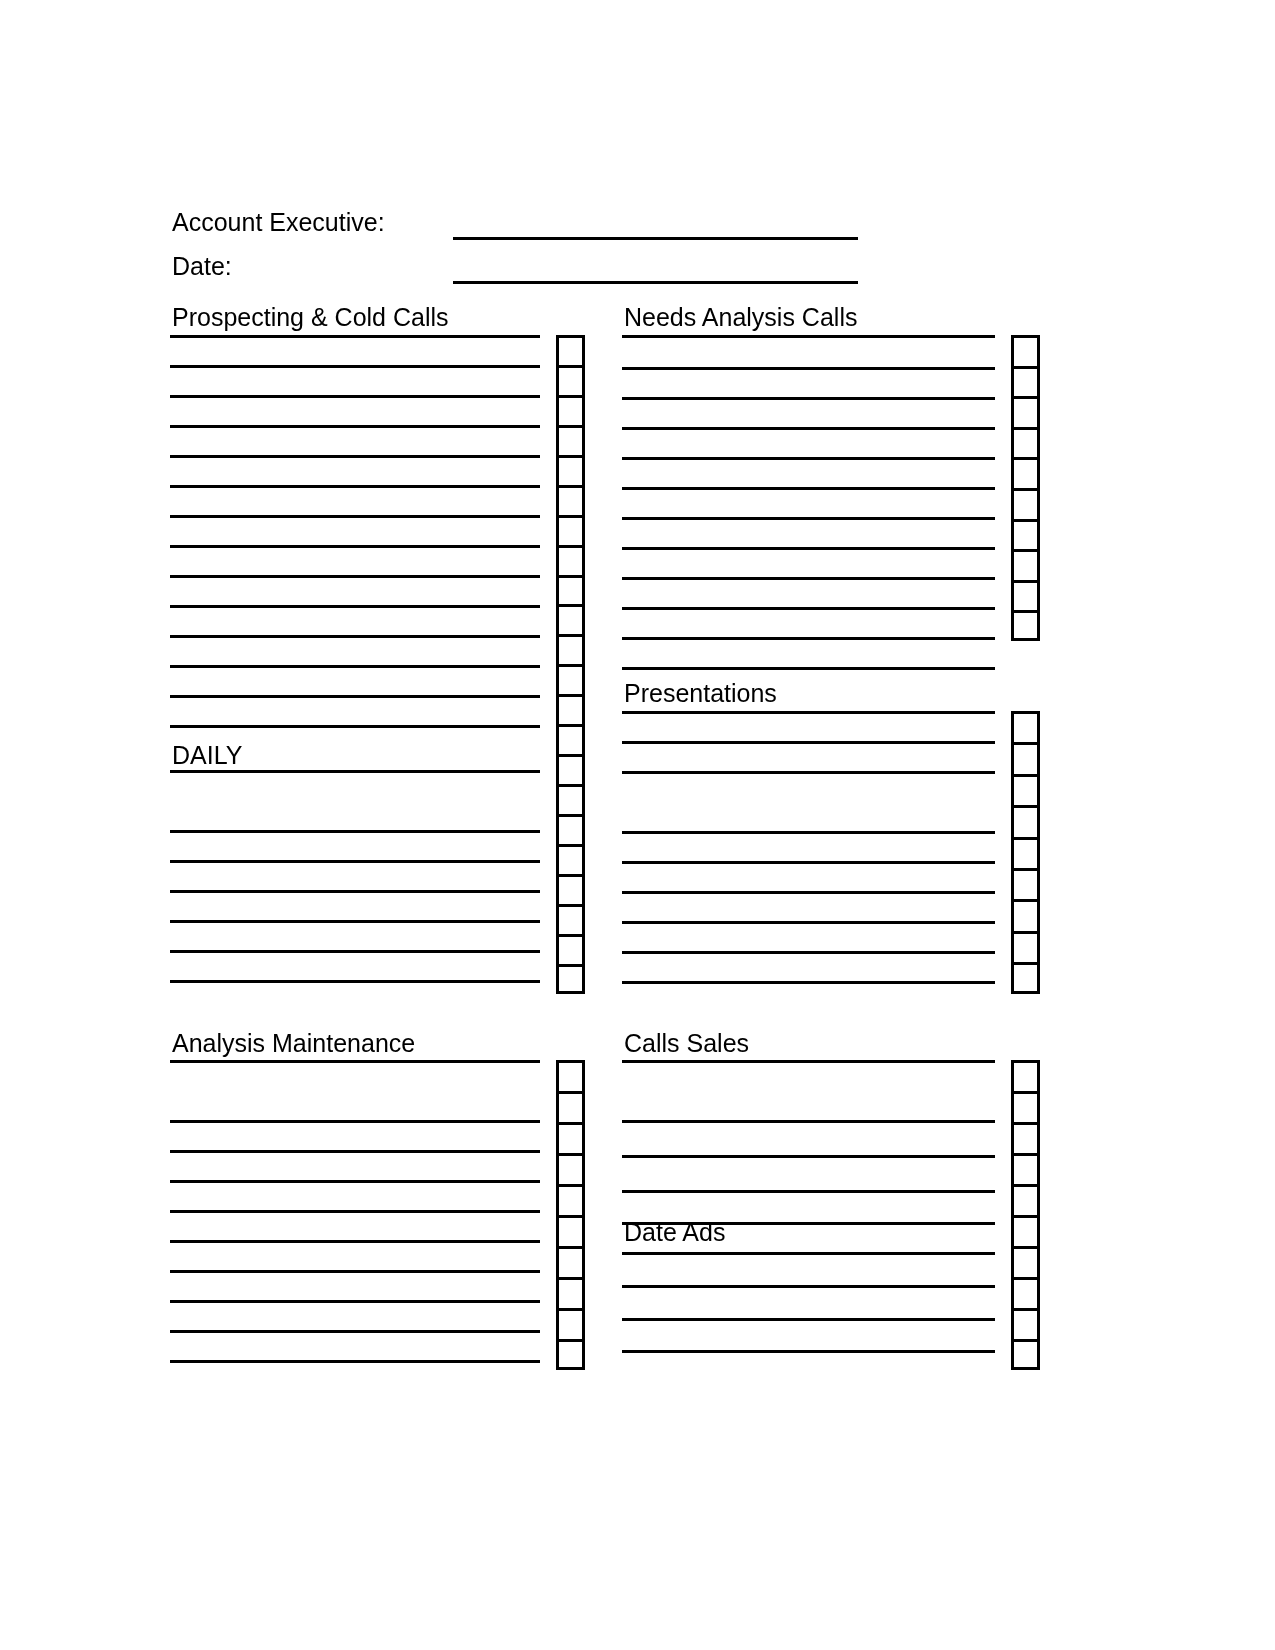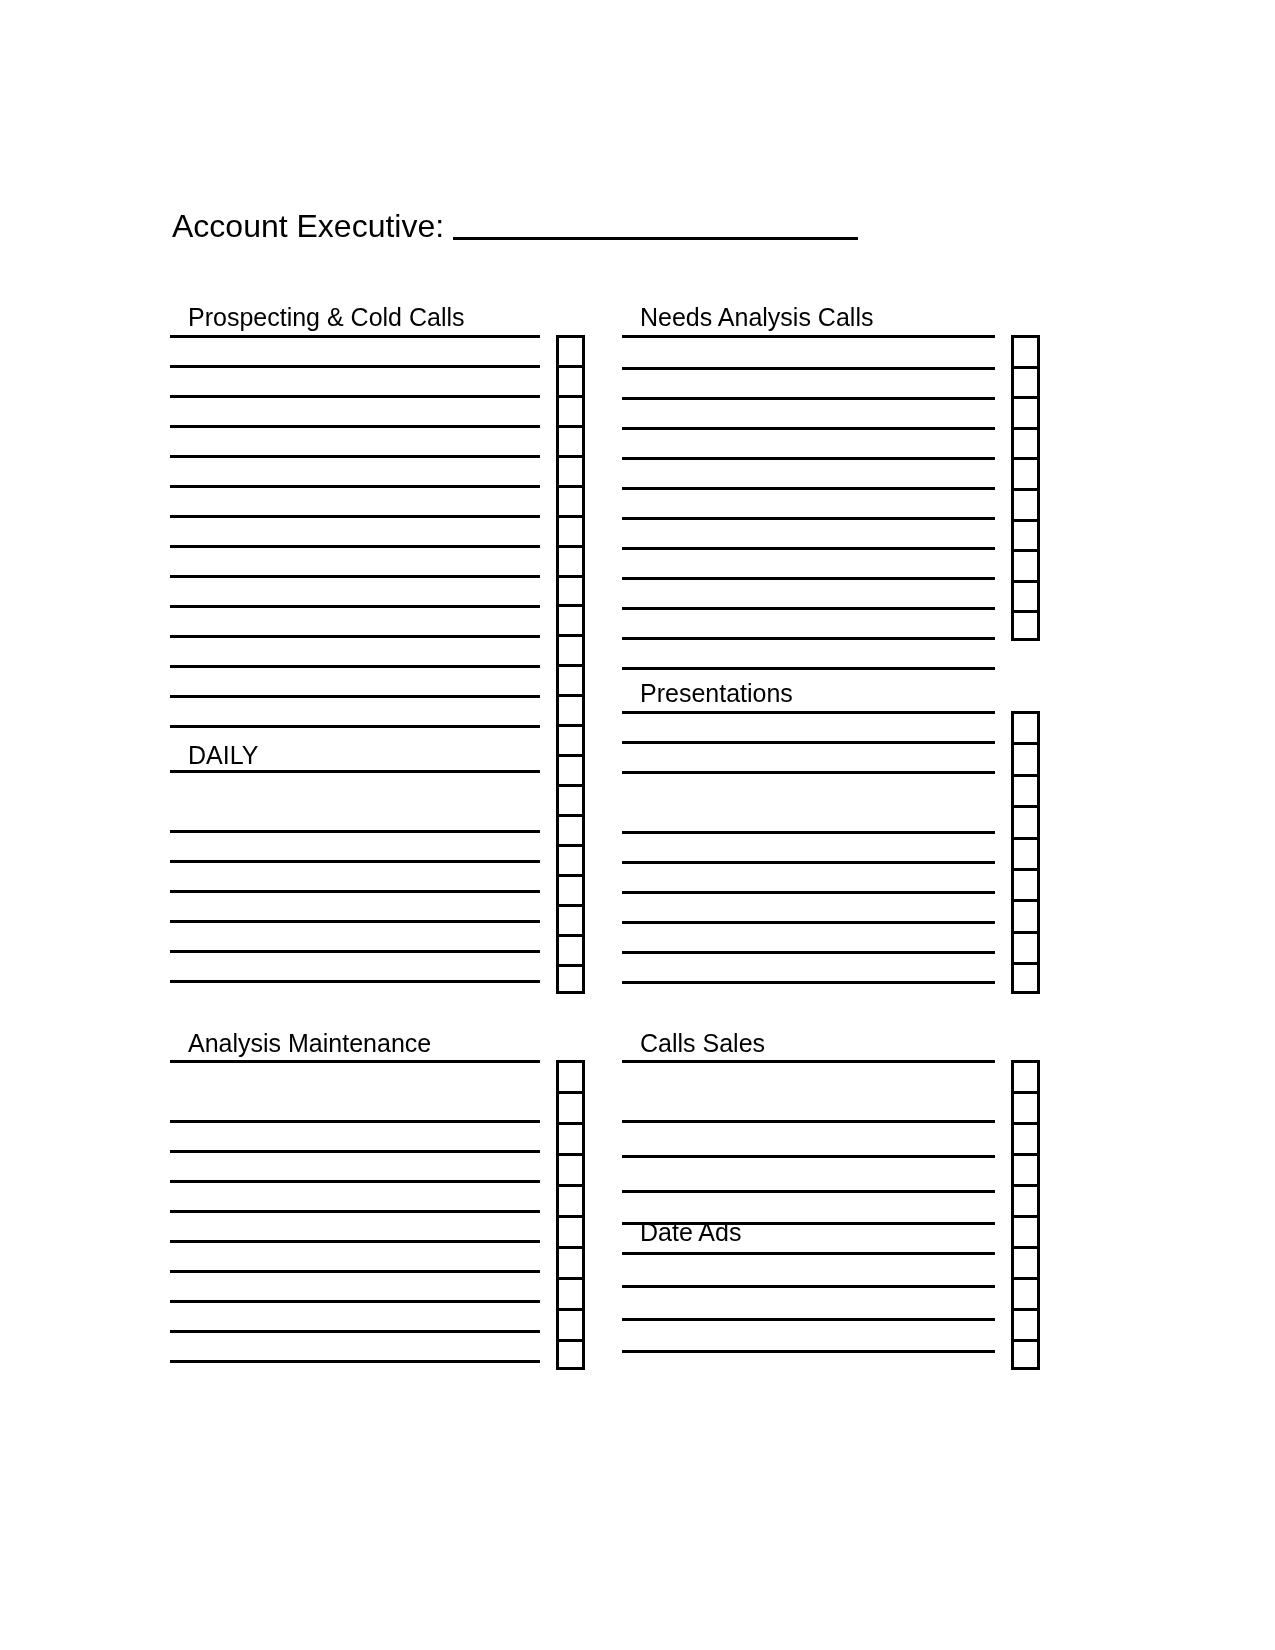--- a/index.html
+++ b/index.html
@@ -30,35 +30,34 @@
     white-space: nowrap;
   }
   .field-row {
     position: absolute;
     height: 30px;
   }
   .field-label {
     position: absolute;
     left: 0;
     top: 0;
-    font-size: 32px;
+    font-size: 25px;
     white-space: nowrap;
   }
   .field-rule {
     position: absolute;
     height: 0;
     border-bottom: 3px solid #000;
   }
   .sec-head {
     position: absolute;
     left: 0;
     font-size: 25px;
     white-space: nowrap;
     line-height: 28px;
-    margin-left: 16px;
   }
   
   .rule {
     position: absolute;
     height: 0;
     border-bottom: 3px solid #000;
   }
 
   
   .boxcol {
@@ -80,20 +79,24 @@
 <body>
 
 <div id="page">
 
 
   <div class="field-row" style="left:172px; top:208px; width:700px;">
     <span class="field-label">Account Executive:</span>
     <span class="field-rule" style="left:281px; top:29px; width:405px;"></span>
   </div>
 
+  <div class="field-row" style="left:172px; top:252px; width:700px;">
+    <span class="field-label">Date:</span>
+    <span class="field-rule" style="left:281px; top:29px; width:405px;"></span>
+  </div>
 
   <div class="sec-head" style="left:172px; top:303px;">Prospecting &amp; Cold Calls</div>
 
   <div class="rule" style="left:170px; top:335px;  width:370px;"></div>
   <div class="rule" style="left:170px; top:365px;  width:370px;"></div>
   <div class="rule" style="left:170px; top:395px;  width:370px;"></div>
   <div class="rule" style="left:170px; top:425px;  width:370px;"></div>
   <div class="rule" style="left:170px; top:455px;  width:370px;"></div>
   <div class="rule" style="left:170px; top:485px;  width:370px;"></div>
   <div class="rule" style="left:170px; top:515px;  width:370px;"></div>

